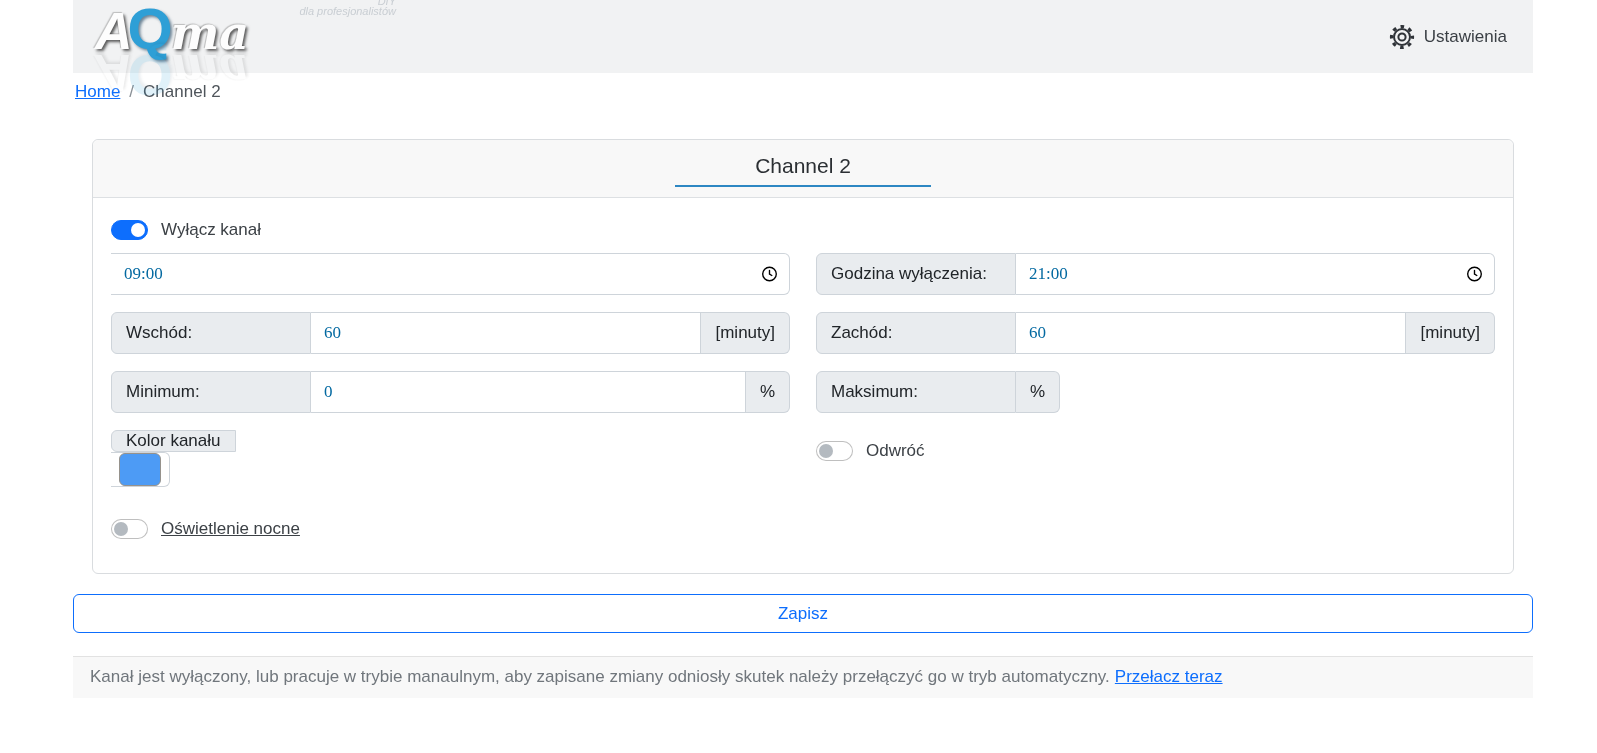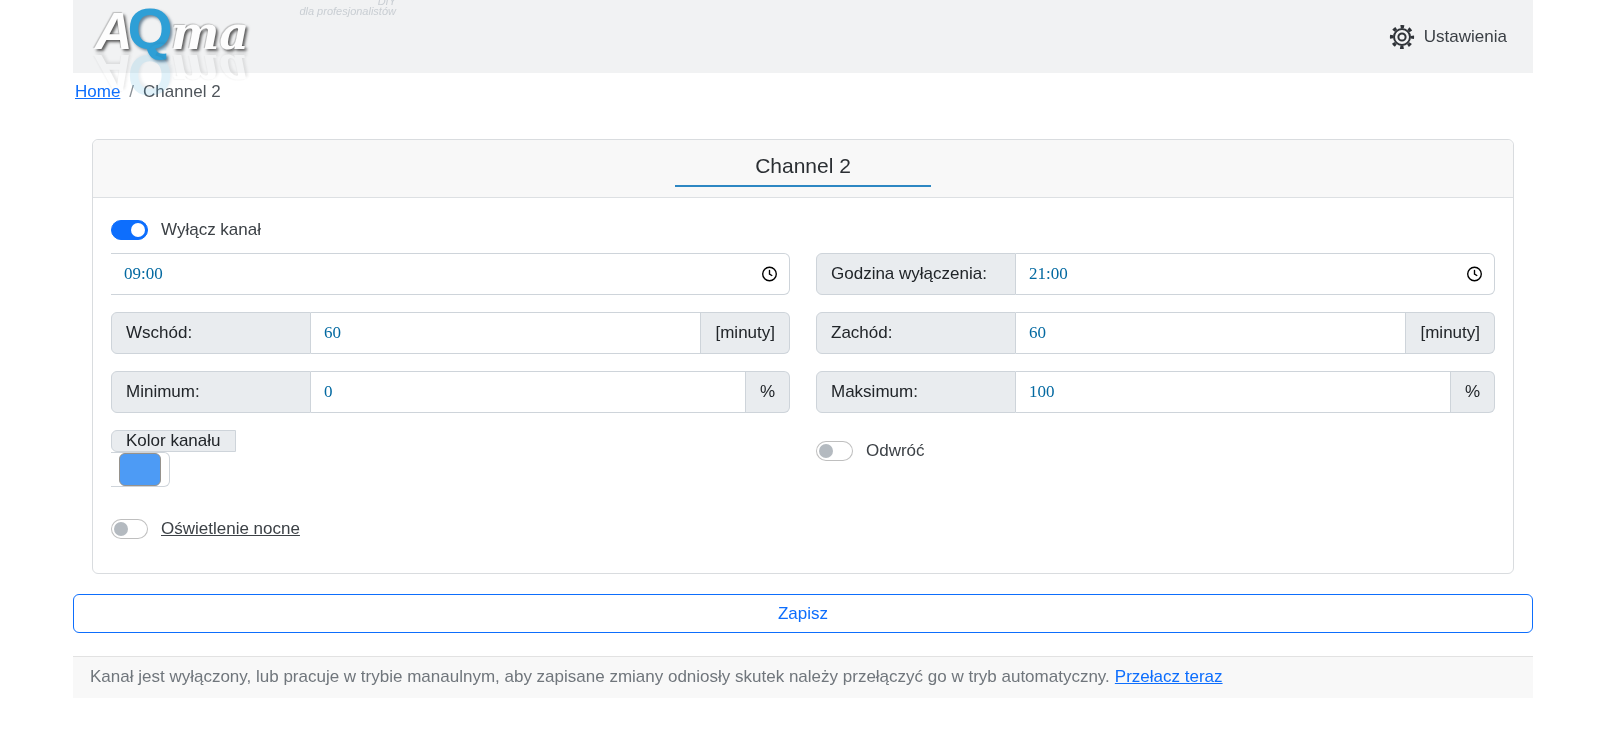--- a/index.html
+++ b/index.html
@@ -278,21 +278,20 @@
           <div class="input-group">
             <span class="ig-label">Minimum:</span>
             <input class="ig-input ig-mid" value="0" style="">
             <span class="ig-suffix">%</span>
           </div>
         </div>
 
         <div class="cell">
           <div class="input-group">
             <span class="ig-label">Maksimum:</span>
-            <input class="ig-input ig-mid" value="100" style="">
             <span class="ig-suffix">%</span>
           </div>
         </div>
 
         <div class="cell">
           <div class="input-group color-group">
             <span class="ig-label">Kolor kanału</span>
             <div class="color-box">
               <div class="swatch" style="background-color: rgb(77, 155, 245);"></div>
             </div>

